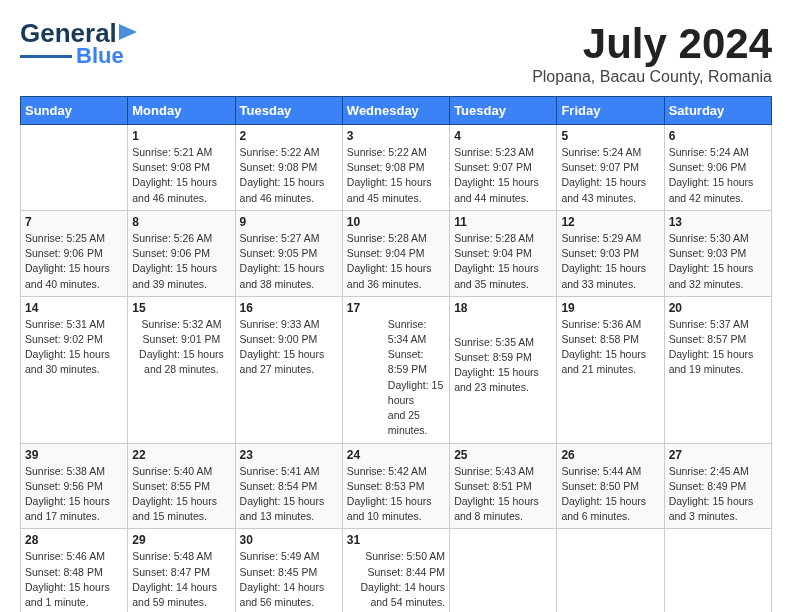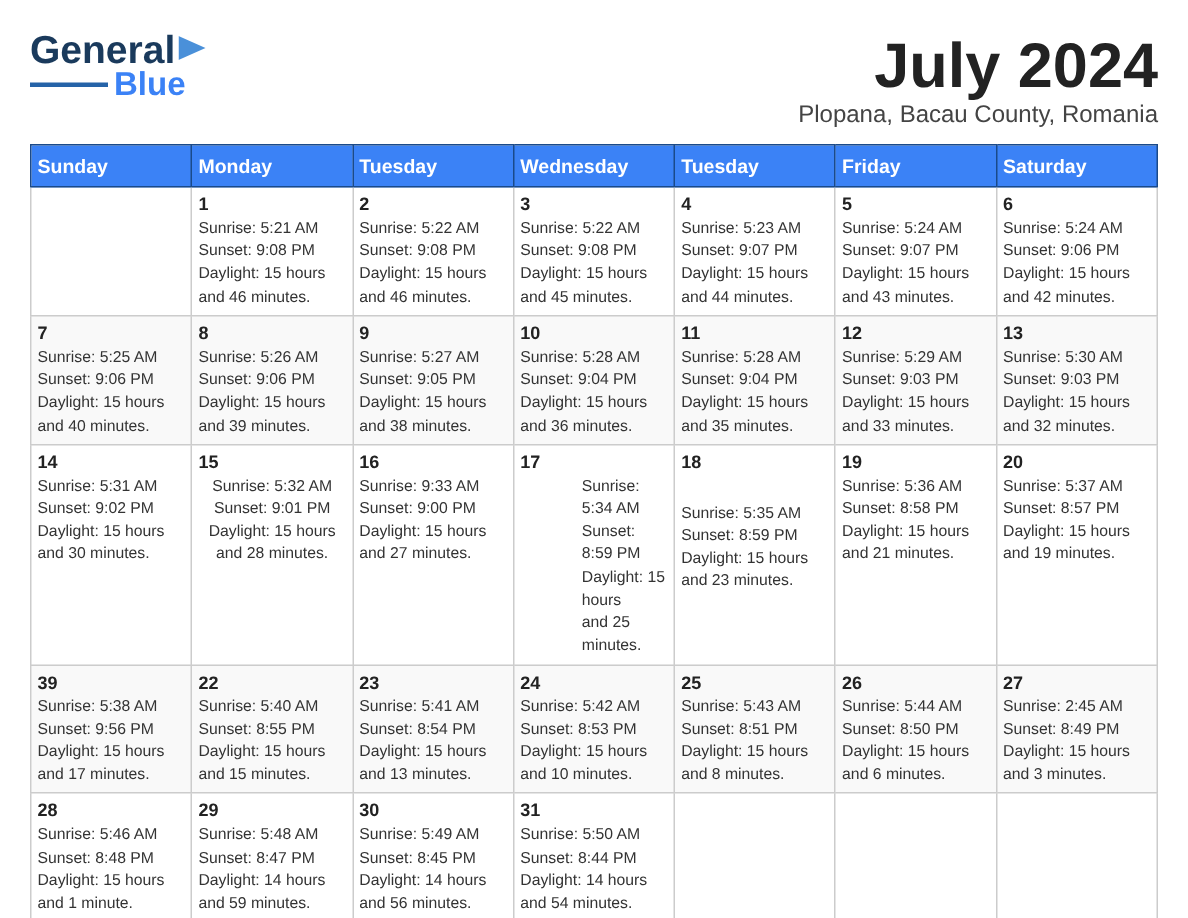--- a/index.html
+++ b/index.html
@@ -326,21 +326,21 @@
         </td>
         <td>
           <span class="day-number">30</span>
           <div class="cell-text" style="white-space: pre-line;">Sunrise: 5:49 AM
 Sunset: 8:45 PM
 Daylight: 14 hours
 and 56 minutes.</div>
         </td>
         <td>
           <span class="day-number">31</span>
-          <div class="cell-text" style="white-space: pre-line;">Sunrise: 5:50 AM
+          <div class="cell-text" style="white-space: pre-line; text-align: right;">Sunrise: 5:50 AM
 Sunset: 8:44 PM
 Daylight: 14 hours
 and 54 minutes.</div>
         </td>
         <td class="empty-cell"></td>
         <td class="empty-cell"></td>
         <td class="empty-cell"></td>
       </tr>
     </tbody>
 </table>

